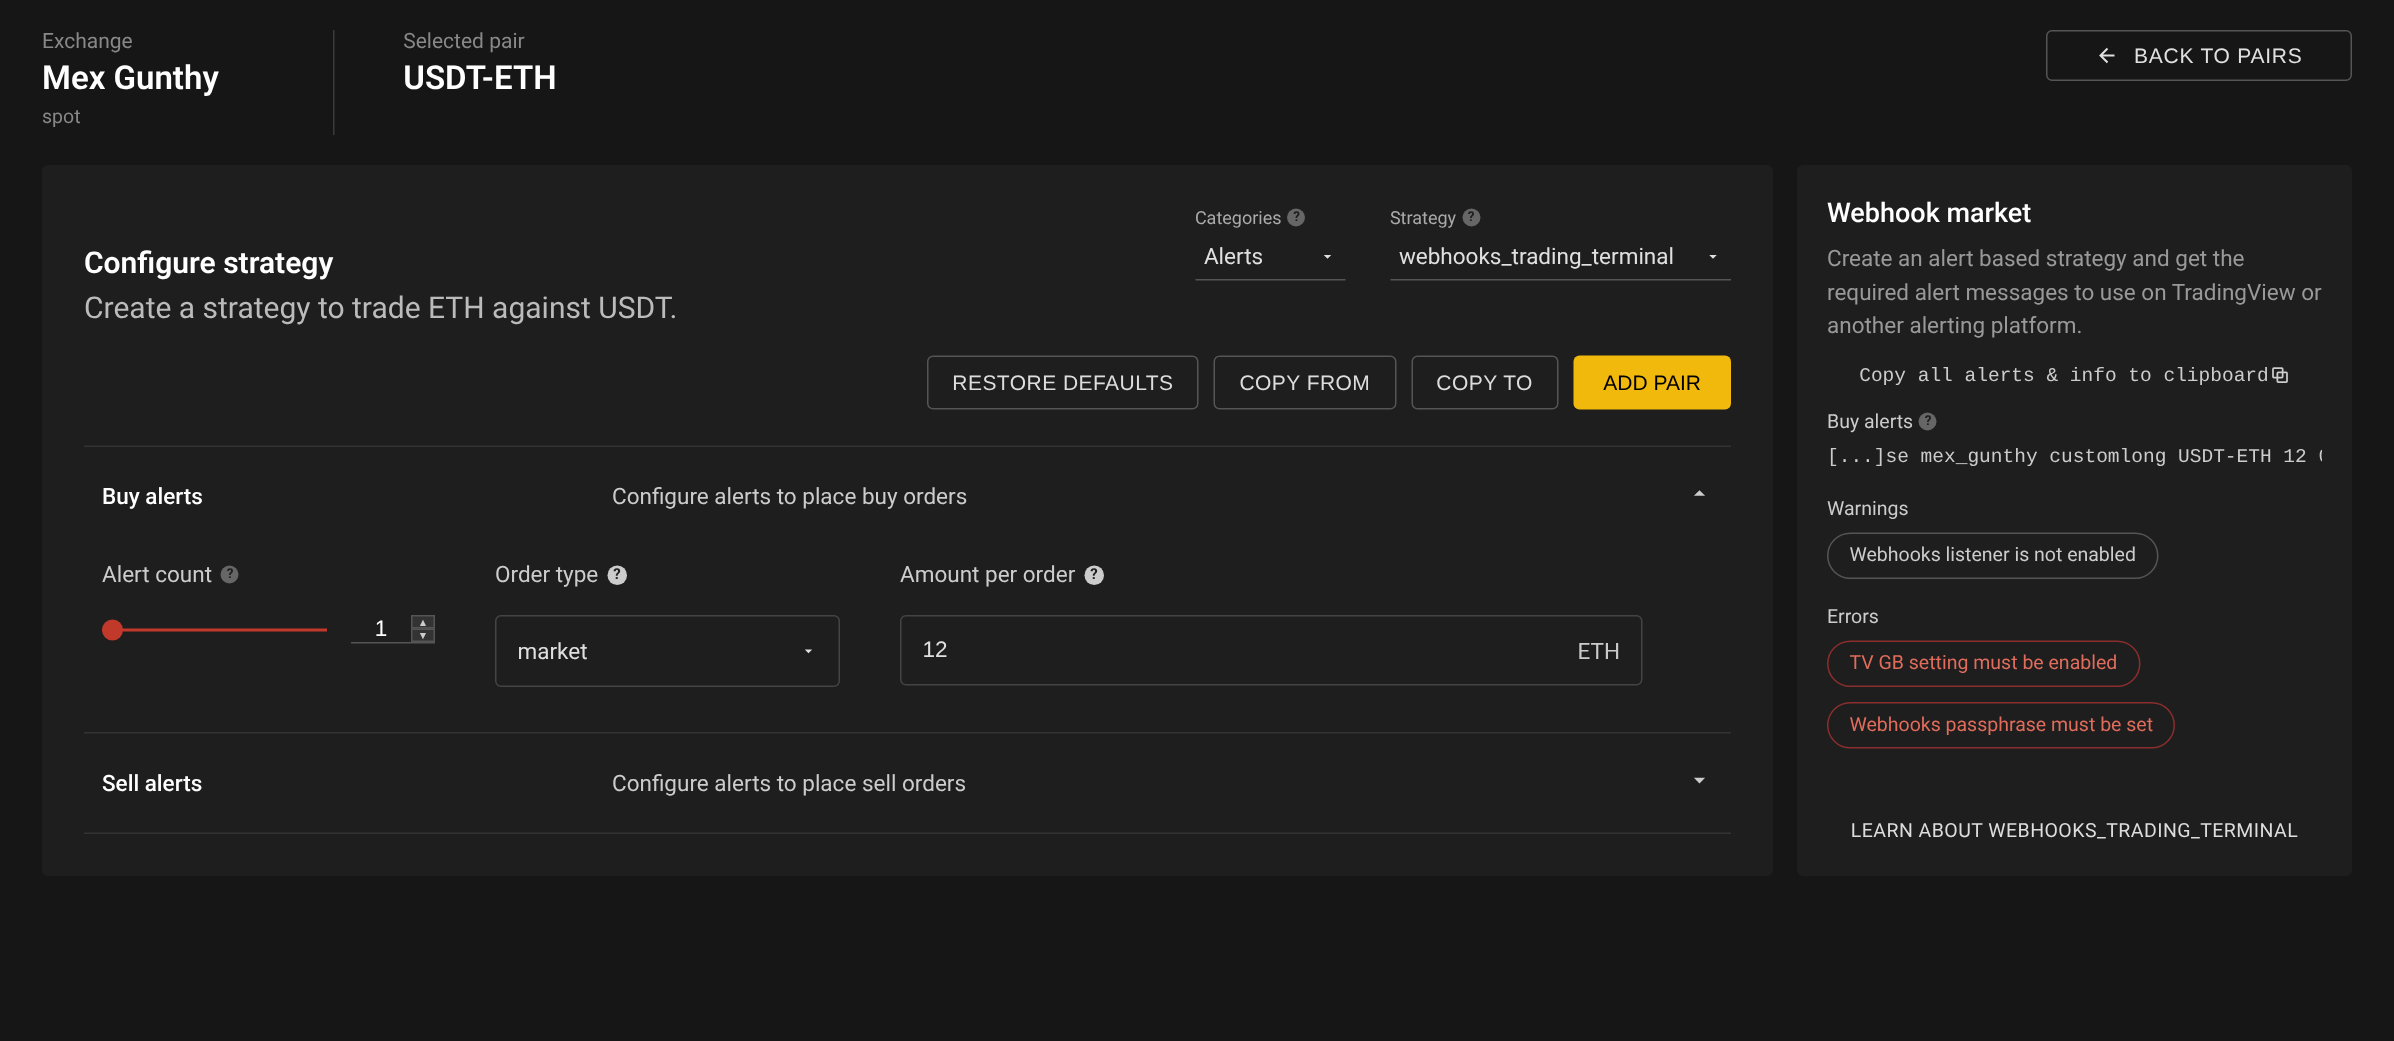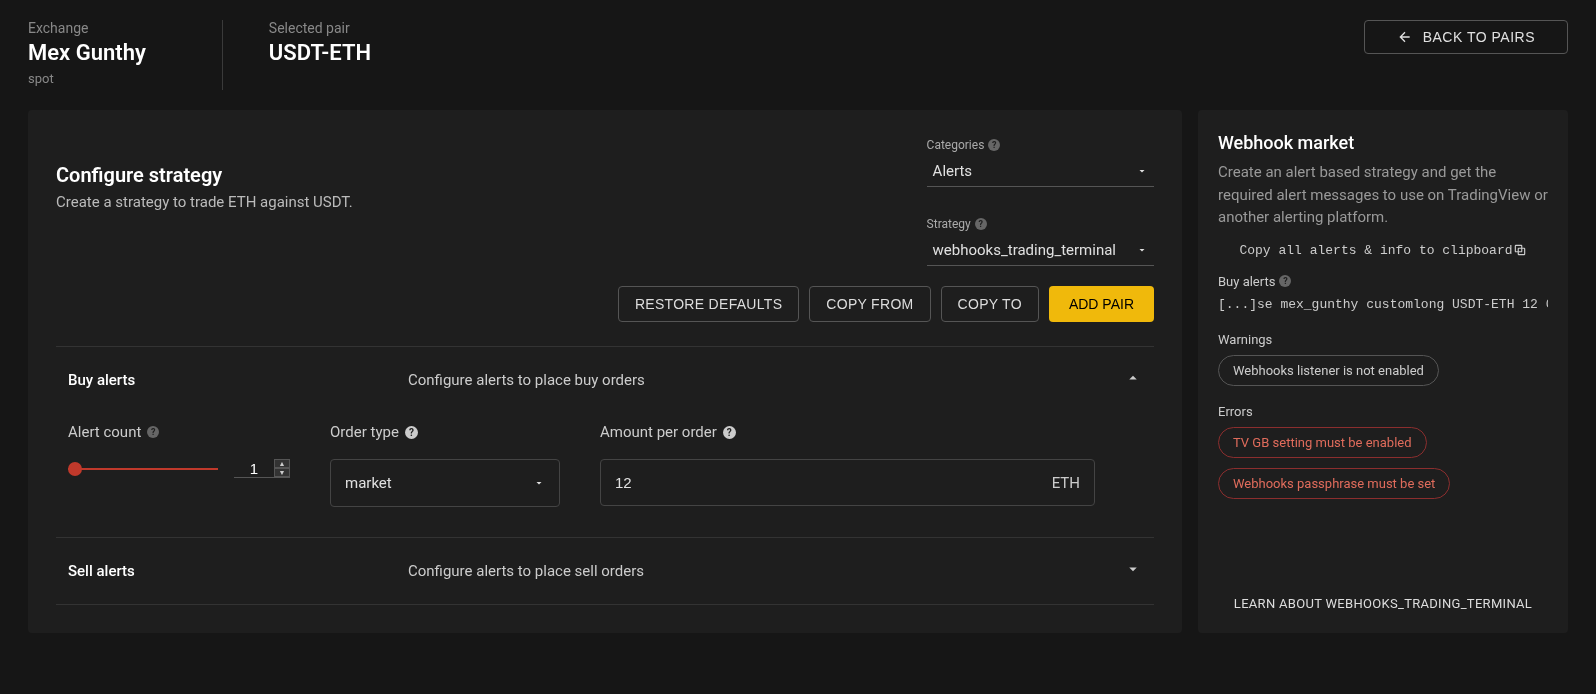--- a/index.html
+++ b/index.html
@@ -87,26 +87,25 @@
     }
     .panel-title {
       color: #fff;
       font-size: 20px;
       font-weight: 600;
       margin-bottom: 6px;
       margin-top: 25px;
     }
     .panel-subtitle {
       color: #bbb;
-      font-size: 15px;
+      font-size: 20px;
     }
     .selectors {
       display: flex;
       gap: 30px;
-      flex-direction: column;
     }
     .selector-group {
       display: flex;
       flex-direction: column;
     }
     .selector-label {
       color: #aaa;
       font-size: 12px;
       margin-bottom: 6px;
       display: flex;

